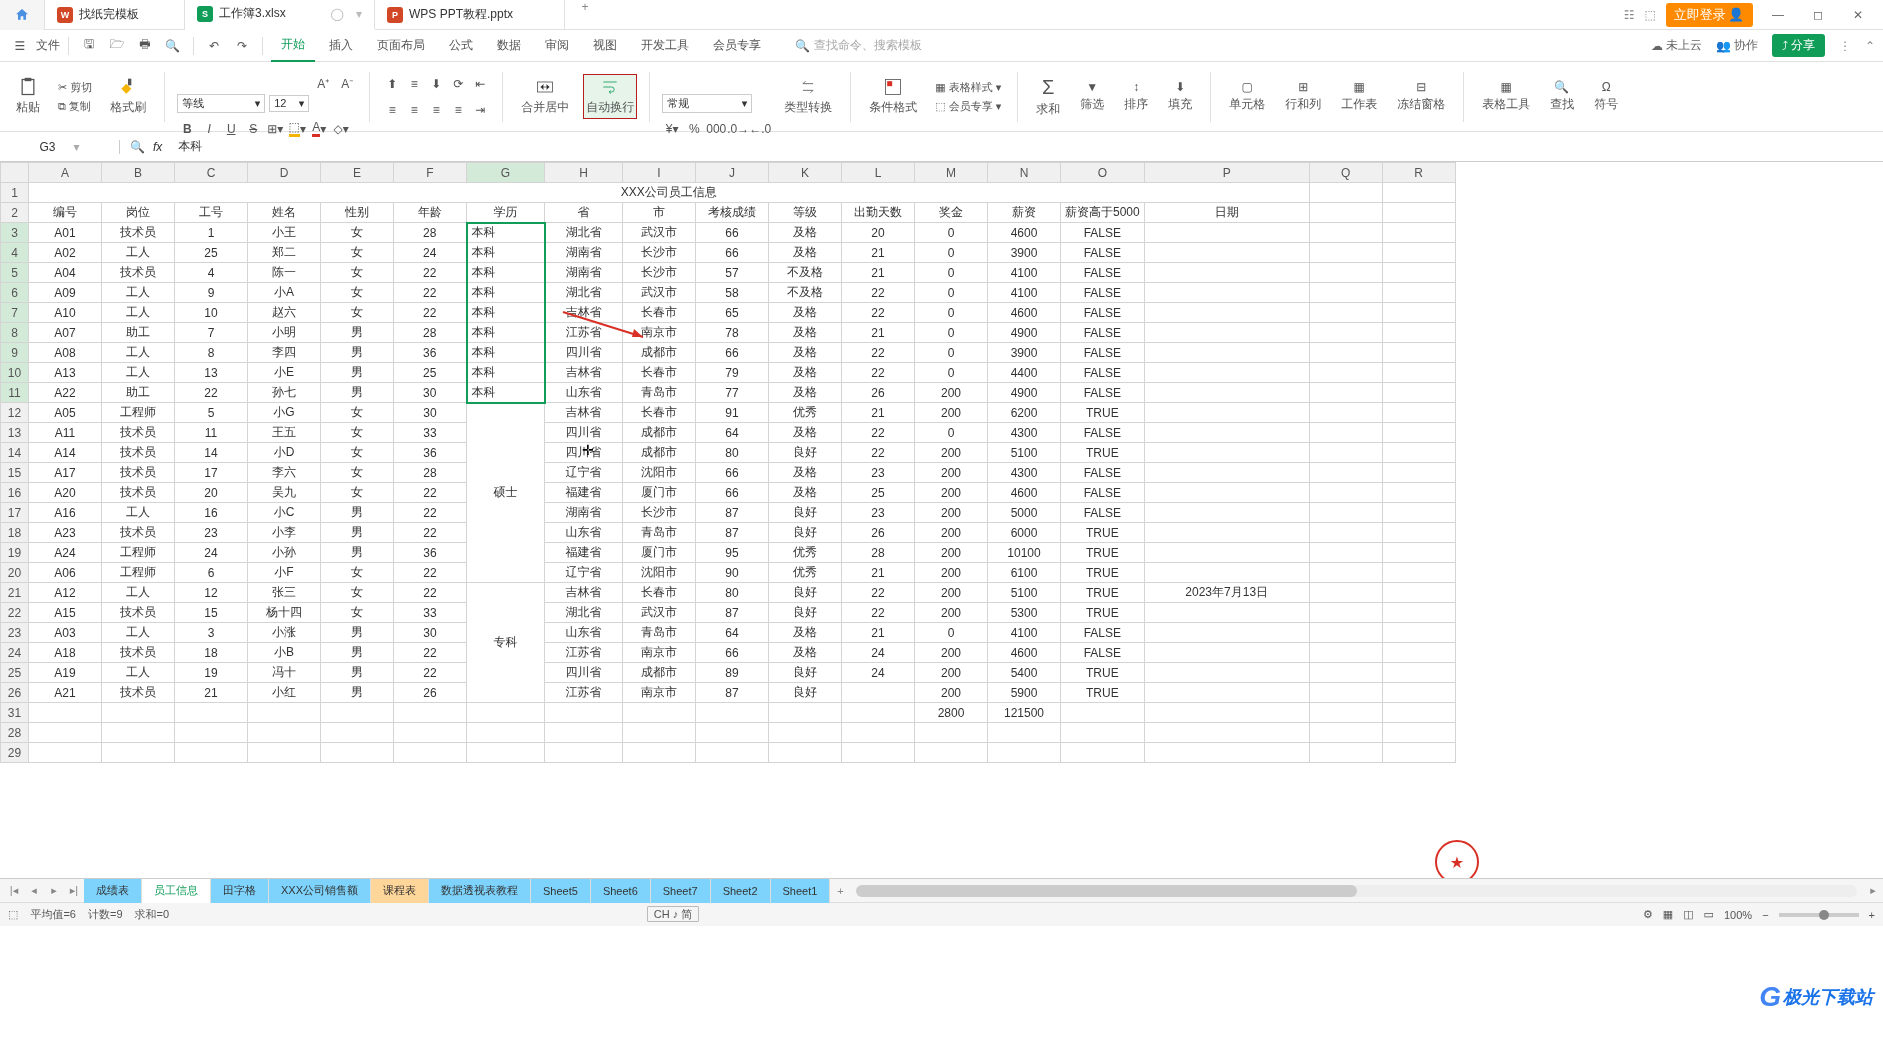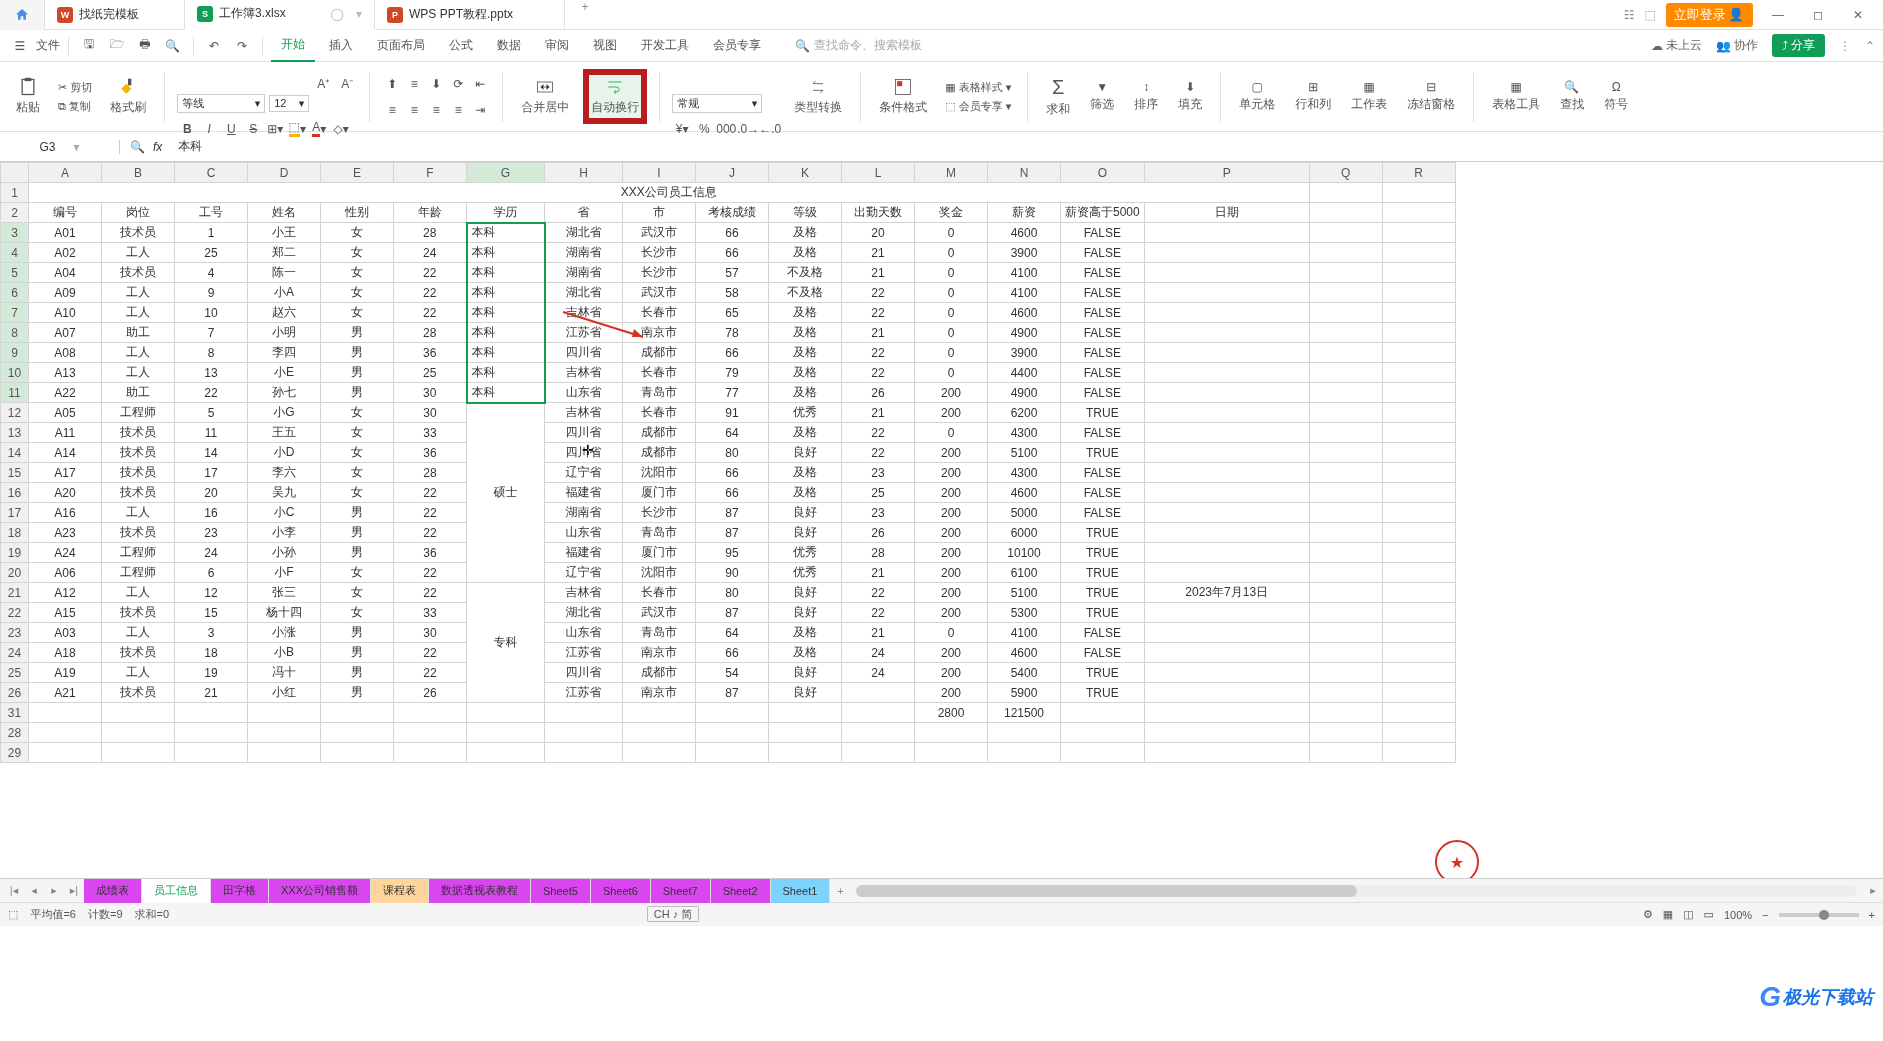--- a/index.html
+++ b/index.html
@@ -37,21 +37,21 @@
 .ribbon-big-btn svg { width: 20px; height: 20px; }
 .ribbon-small-row { display: flex; align-items: center; gap: 4px; }
 .ribbon-small-btn { padding: 2px 4px; color: #555; font-size: 11px; display: flex; align-items: center; gap: 3px; white-space: nowrap; }
 .ribbon-sep { width: 1px; height: 50px; background: #e0e0e0; margin: 0 4px; }
 .combo { border: 1px solid #ccc; padding: 1px 4px; font-size: 11px; display: flex; align-items: center; background: #fff; margin-top: 39px; }
 .combo-font { width: 88px; }
 .combo-size { width: 40px; }
 .combo-fmt { width: 90px; }
 .fmt-btn-row { display: flex; gap: 2px; }
 .fmt-btn { width: 20px; height: 20px; display: flex; align-items: center; justify-content: center; font-size: 12px; color: #555; position: relative; }
-.auto-wrap { background: #e6f4ea; border: 6px solid #b91c1c; padding: 2px; }
+.auto-wrap { background: #e6f4ea; border: 1px solid #b91c1c; padding: 2px; }
 
 
 .formula-row { height: 30px; display: flex; align-items: center; border-bottom: 1px solid #ccc; }
 .namebox { width: 120px; border-right: 1px solid #ccc; padding: 0 8px; text-align: center; display: flex; align-items: center; justify-content: center; }
 .fx-icons { display: flex; align-items: center; gap: 8px; padding: 0 10px; }
 .formula-input { flex: 1; padding: 0 6px; }
 
 
 .sheet-area { position: relative; height: 716px; overflow: hidden; }
 .sheet { border-collapse: collapse; table-layout: fixed; }
@@ -78,21 +78,21 @@
 
 .red-arrow { position: absolute; pointer-events: none; }
 
 
 .stamp { position: absolute; width: 44px; height: 44px; border: 2px solid #d93025; border-radius: 50%; right: 404px; top: 678px; display: flex; align-items: center; justify-content: center; }
 .stamp-star { color: #d93025; font-size: 16px; }
 
 
 .sheet-tabs { height: 24px; display: flex; align-items: center; border-top: 1px solid #ccc; background: #f5f5f5; font-size: 11px; padding-left: 4px; }
 .nav-arrow { width: 20px; text-align: center; color: #888; }
-.sheet-tab { padding: 0 12px; height: 24px; display: flex; align-items: center; background: #d946ef; border-right: 1px solid #ddd; }
+.sheet-tab { padding: 0 12px; height: 24px; display: flex; align-items: center; background: #7dd3fc; border-right: 1px solid #ddd; }
 .sheet-tab.active { background: #fff; color: #0f9d58; font-weight: 500; }
 .sheet-tab.orange { background: #ffd699; }
 .sheet-tab.blue { background: #7dd3fc; }
 .scroll-track { flex: 1; height: 12px; background: #eee; margin: 0 6px; position: relative; border-radius: 6px; }
 .scroll-thumb { position: absolute; left: 0; width: 50%; height: 12px; background: #ccc; border-radius: 6px; }
 
 
 .statusbar { height: 24px; display: flex; align-items: center; background: #f5f5f5; border-top: 1px solid #ddd; padding: 0 8px; font-size: 11px; color: #555; gap: 12px; }
 .statusbar .right { margin-left: auto; display: flex; align-items: center; gap: 10px; }
 .ime-box { border: 1px solid #bbb; padding: 1px 6px; border-radius: 1px; }
@@ -883,21 +883,21 @@
         <tr>
           <th class="row-head">25</th>
           <td class="">A19</td>
           <td class="">工人</td>
           <td class="">19</td>
           <td class="">冯十</td>
           <td class="">男</td>
           <td class="">22</td>
           <td class="">四川省</td>
           <td class="">成都市</td>
-          <td class="">54</td>
+          <td class="">89</td>
           <td class="">良好</td>
           <td class="">24</td>
           <td class="">200</td>
           <td class="">5400</td>
           <td class="">TRUE</td>
           <td class=""></td>
           <td class=""></td>
           <td class=""></td>
         </tr>
         <tr>

